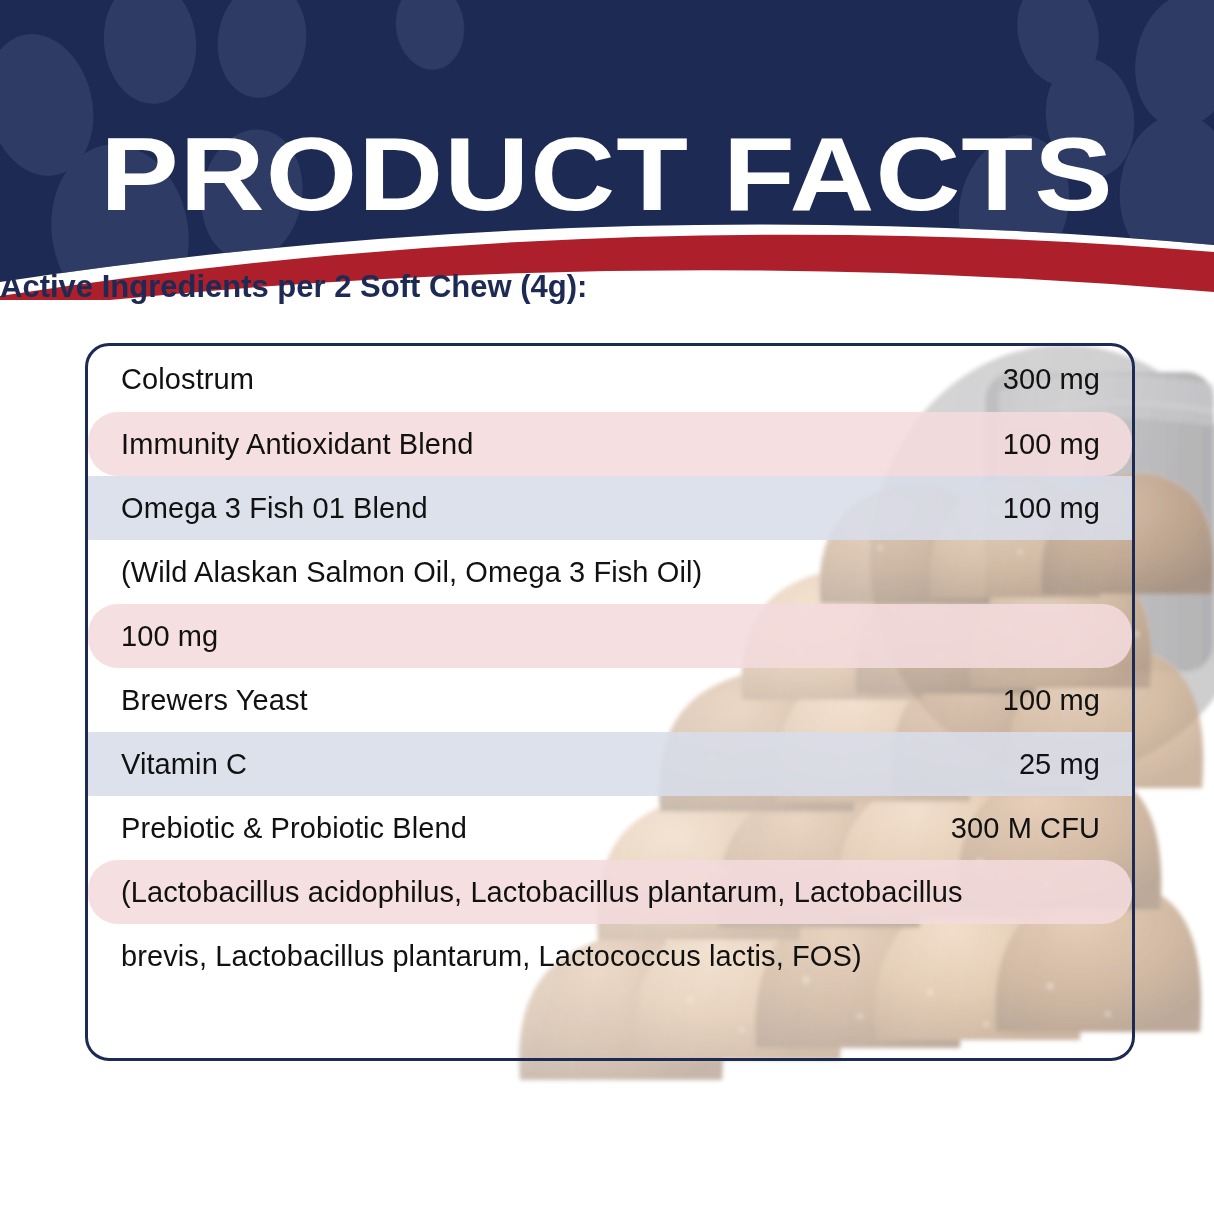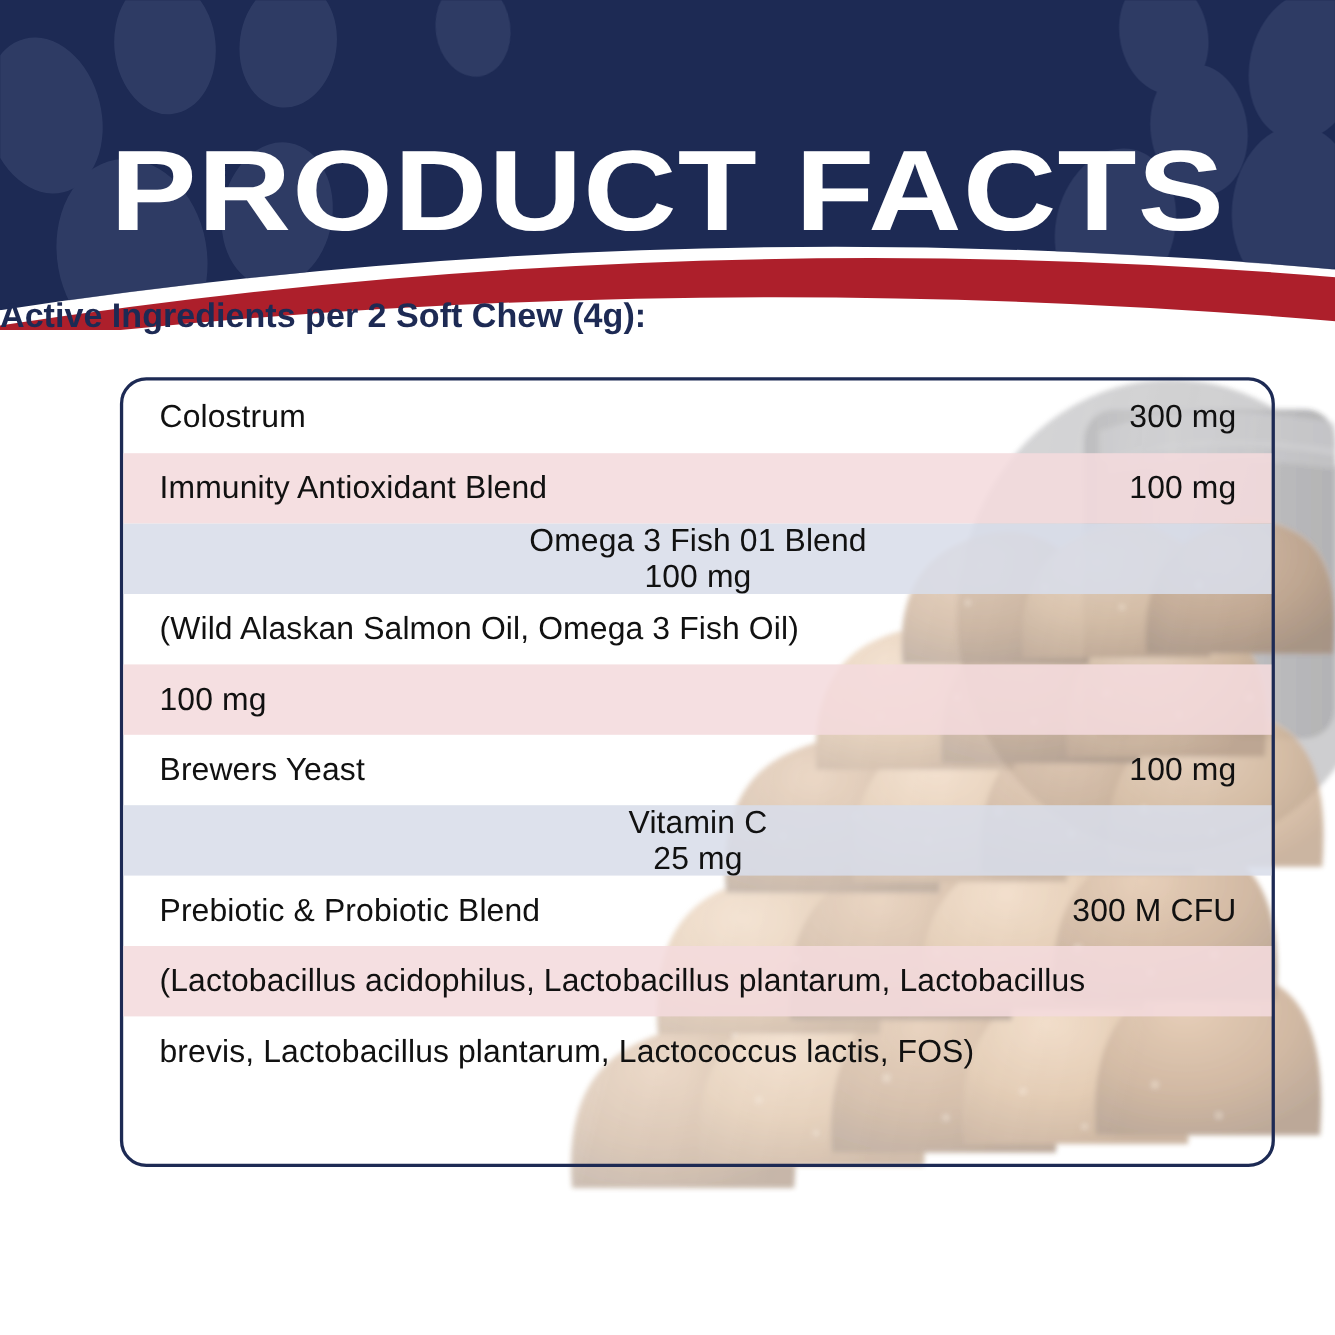--- a/index.html
+++ b/index.html
@@ -69,36 +69,35 @@
     position: absolute;
     left: 85px;
     top: 343px;
     width: 1050px;
     height: 718px;
     border: 3px solid #1d2a54;
     border-radius: 24px;
     box-sizing: border-box;
     z-index: 5;
     overflow: hidden;
-    margin-left: 24px;
   }
   .row {
     position: relative;
     height: 64px;
     display: flex;
     align-items: center;
     padding: 0 32px 0 33px;
     box-sizing: border-box;
     font-size: 29px;
     color: #111111;
     letter-spacing: .1px;
   }
   .row.shade-white  { background: transparent; }
-  .row.shade-pink   { background: rgba(244, 219, 221, .88); }
-  .row.shade-blue   { background: rgba(216, 221, 233, .88); flex-direction: column; }
+  .row.shade-pink   { background: rgba(244, 219, 221, .88); border-radius: 30px; }
+  .row.shade-blue   { background: rgba(216, 221, 233, .88); }
 
   .row .name  { flex: 1 1 auto; white-space: nowrap; }
   .row .value { flex: 0 0 auto; text-align: left; white-space: nowrap; }
   .row.sub .name { white-space: nowrap; }
 
   
   #ingredients-panel .row:first-child { height: 66px; }
 </style>
 </head>
 <body>

